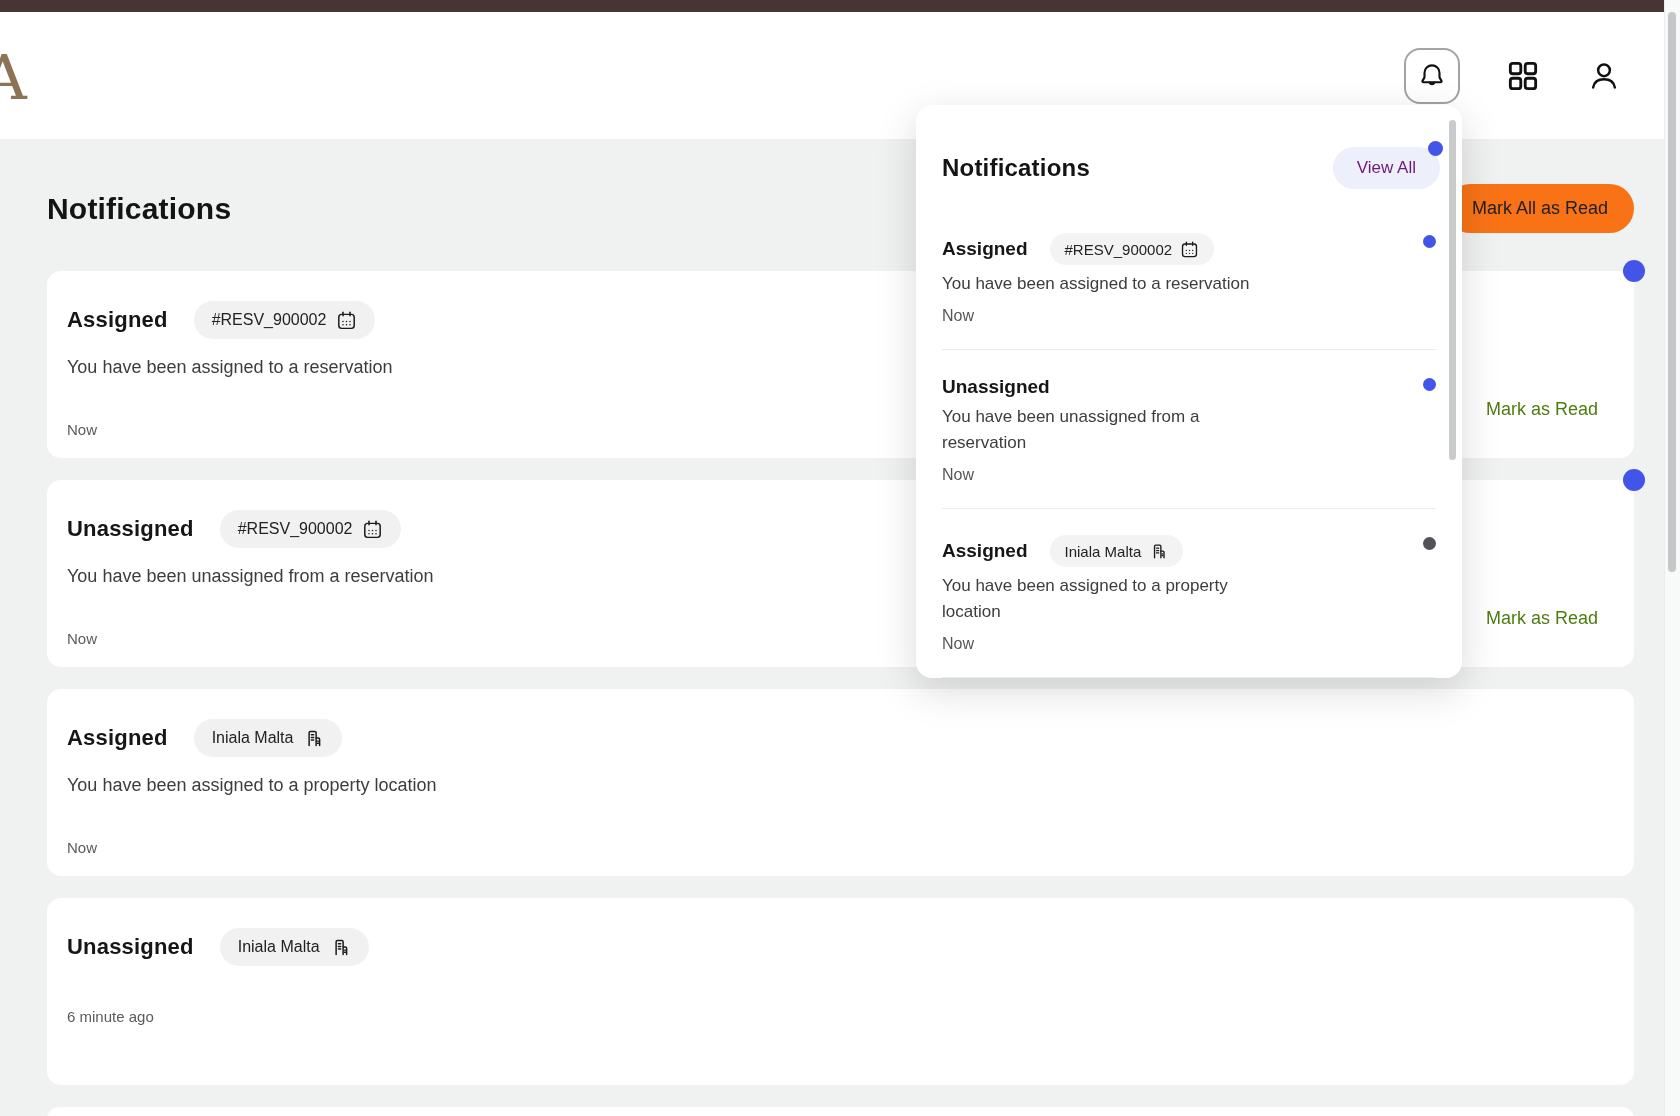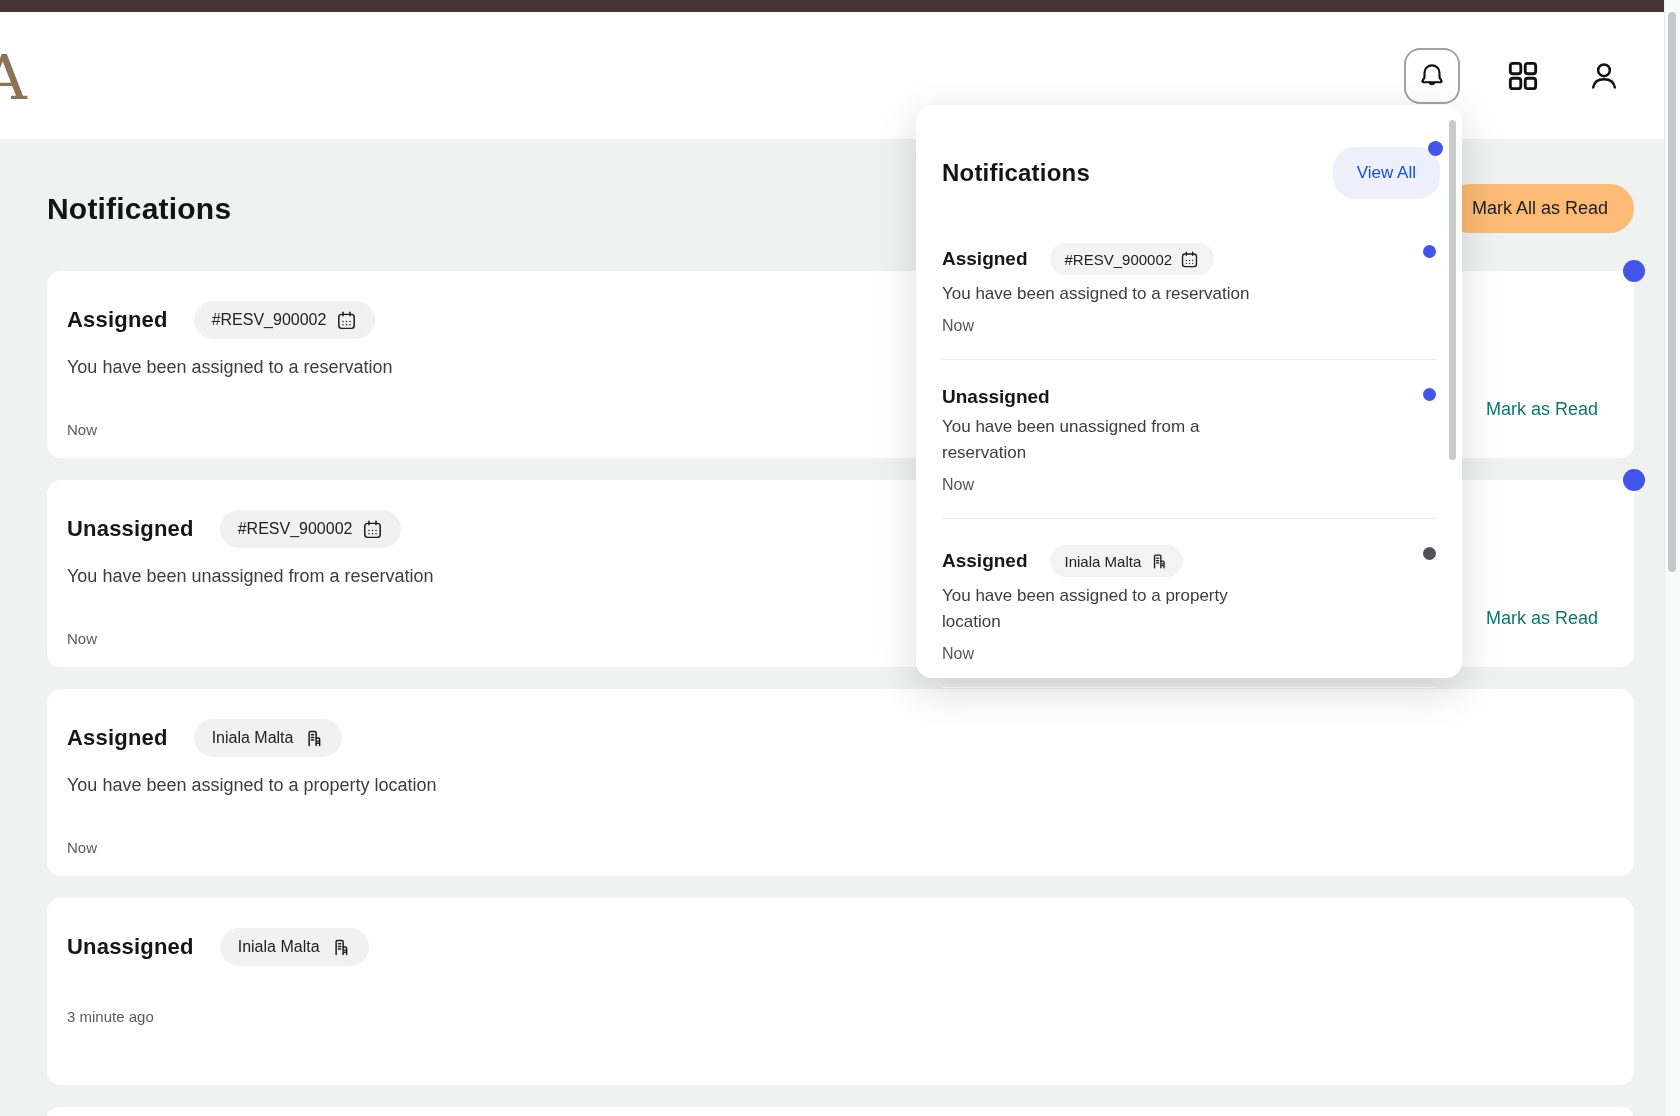--- a/index.html
+++ b/index.html
@@ -22,47 +22,47 @@
               background:#fff; display:flex; align-items:center; justify-content:center; cursor:pointer; }
   .icon-btn { background:none; border:none; cursor:pointer; display:flex; align-items:center; justify-content:center; }
   svg.ic { display:block; }
 
   
   .content { position:absolute; top:139px; left:0; right:0; bottom:0; background:#f0f1f1; }
   .content-inner { padding:52px 46px 0 47px; }
   h1.page-title { font-size:30px; font-weight:700; line-height:36px; color:#141414;
                   letter-spacing:.2px; margin-bottom:44px; }
 
-  .markall-btn { position:absolute; top:45px; right:46px; height:49px; background:#fdba74;
+  .markall-btn { position:absolute; top:45px; right:46px; height:49px; background:#f97316;
                  border:none; border-radius:25px; padding:0 26px; font-size:18px; color:#212121;
                  font-family:inherit; cursor:pointer; z-index:5; white-space:nowrap; }
 
   
   .card { position:relative; background:#fff; border-radius:14px; height:187px;
           margin-bottom:22px; padding:30px 20px 0 20px; }
   .card-dot { position:absolute; top:-11px; right:-11px; width:22px; height:22px;
               border-radius:50%; background:var(--blue); }
   .card-titlerow { display:flex; align-items:center; gap:26px; }
   .card-title { font-size:22px; font-weight:700; color:#161616; letter-spacing:.2px; }
   .badge { display:inline-flex; align-items:center; gap:10px; background:#f1f1f2;
            border-radius:19px; height:38px; padding:0 18px; font-size:16px; color:#222; white-space:nowrap; }
   .card-body { margin-top:16px; font-size:18px; color:#3d3d3d; line-height:24px; }
   .card-time { margin-top:42px; font-size:15px; color:#5b5b5b; }
   .mark-read { position:absolute; right:36px; bottom:38px; background:none; border:none;
-               font-size:18px; color:#0f766e; font-family:inherit; cursor:pointer; }
+               font-size:18px; color:#4d7c0f; font-family:inherit; cursor:pointer; }
   .card-partial { background:#fff; border-radius:14px 14px 0 0; height:12px; }
 
   
   .panel { position:absolute; left:916px; top:105px; width:546px; height:573px; background:#fff;
            border-radius:16px; box-shadow:0 12px 40px rgba(0,0,0,.15); z-index:50; }
   .panel-header { display:flex; align-items:center; justify-content:space-between;
                   padding:42px 22px 12px 26px; }
   .panel-title { font-size:24px; font-weight:700; color:#141414; letter-spacing:.2px; }
-  .viewall-btn { background:#edeffb; color:#1d4ed8; border:none; border-radius:22px;
-                 height:52px; padding:0 24px; font-size:17px; font-family:inherit; cursor:pointer; }
+  .viewall-btn { background:#edeffb; color:#701a75; border:none; border-radius:22px;
+                 height:42px; padding:0 24px; font-size:17px; font-family:inherit; cursor:pointer; }
   .panel-corner-dot { position:absolute; top:36px; right:19px; width:15px; height:15px;
                       border-radius:50%; background:var(--blue); }
   .panel-list { padding:6px 26px 0 26px; }
   .p-item { position:relative; padding:26px 0 20px 0; border-bottom:1px solid #ececee; }
   .p-titlerow { display:flex; align-items:center; gap:22px; margin-bottom:6px; }
   .p-title { font-size:19px; font-weight:700; color:#161616; }
   .p-badge { display:inline-flex; align-items:center; gap:8px; background:#f3f3f4;
              border-radius:16px; height:32px; padding:0 15px; font-size:15px; color:#222; white-space:nowrap; }
   .p-body { font-size:17px; color:#3d3d3d; line-height:26px; max-width:336px; margin-bottom:6px; }
   .p-time { font-size:16px; color:#565656; line-height:26px; }
@@ -189,21 +189,21 @@
         <span>Iniala Malta</span>
 
         <svg class="ic" width="21" height="21" viewBox="0 0 24 24" fill="none" stroke="#1b1b1b" stroke-width="1.7" stroke-linecap="round" stroke-linejoin="round">
           <path d="M7 20V5.5C7 4.7 7.7 4 8.5 4h5c.8 0 1.5.7 1.5 1.5V20"></path>
           <path d="M15 11.5h2.5c.8 0 1.5.7 1.5 1.5v7"></path>
           <path d="M9.6 7.8h2.6M9.6 10.8h2.6M9.6 13.8h2.6"></path>
           <path d="M16.4 15h1.2M16.4 17.3h1.2"></path>
         </svg>
       </span>
     </div>
-    <div class="card-time">3 minute ago</div>
+    <div class="card-time">6 minute ago</div>
 
   </div>
       </div>
     <div class="card-partial"></div>
   </div>
 </div>
 
 <div class="panel">
   <span class="panel-corner-dot"></span>
   <div class="panel-header">

